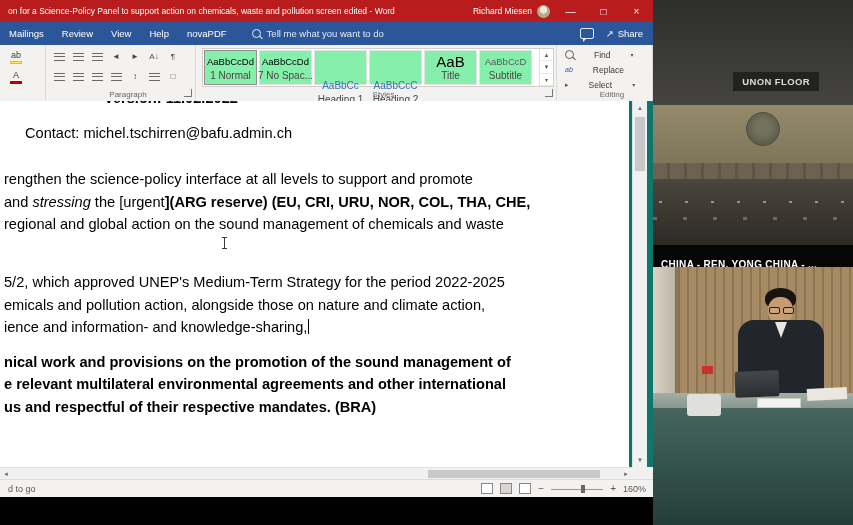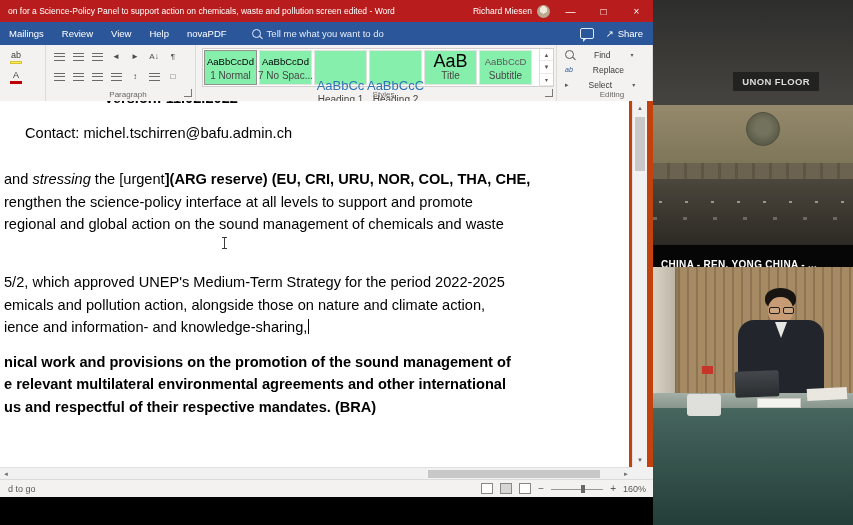--- a/index.html
+++ b/index.html
@@ -48,35 +48,35 @@
         font-size:8px;color:#4a4a4a;}
   .li{width:11px;height:8px;background:repeating-linear-gradient(to bottom,#6a6a6a 0 1px,transparent 1px 3.5px);display:inline-block;}
 
   .stylesg{flex:1;}
   .sgallery{display:flex;margin:3px 2px 0 6px;background:#fff;border:1px solid #d1cfcd;height:37px;}
   .style-cell{width:53px;border:1px solid #e4e2e0;margin:1px;display:flex;flex-direction:column;
               align-items:center;justify-content:center;box-sizing:border-box;background:#86efac;}
   .style-cell.sel{border-color:#928f8c;}
   .sprev{line-height:13px;white-space:nowrap;}
   .p0,.p1{font-size:9.5px;color:#000;}
-  .p2,.p3{font-size:13px;color:#2e74b5;margin-top:48px;}
-  .p4{font-size:18px;color:#000;}
+  .p2,.p3{font-size:10px;color:#2e74b5;margin-top:48px;}
+  .p4{font-size:15px;color:#000;}
   .p5{font-size:9.5px;color:#5a5a5a;}
   .sname{font-size:10px;color:#474645;margin-top:2px;white-space:nowrap;}
   .gscroll{width:13px;display:flex;flex-direction:column;border-left:1px solid #e0deda;}
   .gsbtn{flex:1;display:flex;align-items:center;justify-content:center;font-size:6px;color:#5d5b58;border-bottom:1px solid #eceae8;}
 
   .editg{width:96px;padding-top:2px;box-sizing:border-box;}
   .erow{display:flex;align-items:center;gap:20px;font-size:8.5px;color:#3b3a39;padding:1px 0 1px 8px;height:13px;}
   .abic{font-size:7px;color:#2b579a;font-style:italic;}
   .selic{font-size:7px;color:#5d5b58;}
   .dd{font-size:6px;color:#5d5b58;}
 
   
-  .docarea{position:absolute;left:0;top:101px;width:653px;height:366px;background:#c2410c;overflow:hidden;}
+  .docarea{position:absolute;left:0;top:101px;width:653px;height:366px;background:#0f766e;overflow:hidden;}
   .page{position:absolute;left:0;top:-14px;width:629px;height:420px;background:#fff;padding-left:4px;box-sizing:border-box;}
   .doc-line{font-size:14.6px;line-height:22.6px;white-space:nowrap;color:#000;}
   .blank-half{height:12px;}
   .blank-full{height:23px;}
   .ind-sm{margin-left:21px;}
   .ind-lg{margin-left:100px;}
   .bold{font-weight:bold;}
   .italic{font-style:italic;}
   .caret{display:inline-block;width:1px;height:15px;background:#000;vertical-align:-2px;margin-left:1px;}
   .ibeam{position:absolute;left:224px;top:136px;width:1px;height:12px;background:#3a3a3a;}
@@ -294,22 +294,22 @@
     </div>
 
     <div class="docarea">
       <div class="page">
         <div>
             <div class="doc-line ind-lg"><span class="bold">Version: 11.02.2022</span></div>
             <div class="doc-line blank-half"></div>
             <div class="doc-line ind-sm"><span>Contact: michel.tschirren@bafu.admin.ch</span></div>
             <div class="doc-line blank-half"></div>
             <div class="doc-line blank-half"></div>
+            <div class="doc-line"><span>rengthen the science-policy interface at all levels to support and promote</span></div>
             <div class="doc-line"><span>and </span><span class="italic">stressing</span><span> the [urgent</span><span class="bold">](ARG reserve) (EU, CRI, URU, NOR, COL, THA, CHE,</span></div>
-            <div class="doc-line"><span>rengthen the science-policy interface at all levels to support and promote</span></div>
             <div class="doc-line"><span>regional and global action on the sound management of chemicals and waste</span></div>
             <div class="doc-line blank-full"></div>
             <div class="doc-line blank-half"></div>
             <div class="doc-line"><span>5/2, which approved UNEP's Medium-Term Strategy for the period 2022-2025</span></div>
             <div class="doc-line"><span>emicals and pollution action, alongside those on nature and climate action,</span></div>
             <div class="doc-line"><span>ience and information- and knowledge-sharing,</span><span class="caret"></span></div>
             <div class="doc-line blank-half"></div>
             <div class="doc-line"><span class="bold">nical work and provisions on the promotion of the sound management of</span></div>
             <div class="doc-line"><span class="bold">e relevant multilateral environmental agreements and other international</span></div>
             <div class="doc-line"><span class="bold">us and respectful of their respective mandates. (BRA)</span></div>

